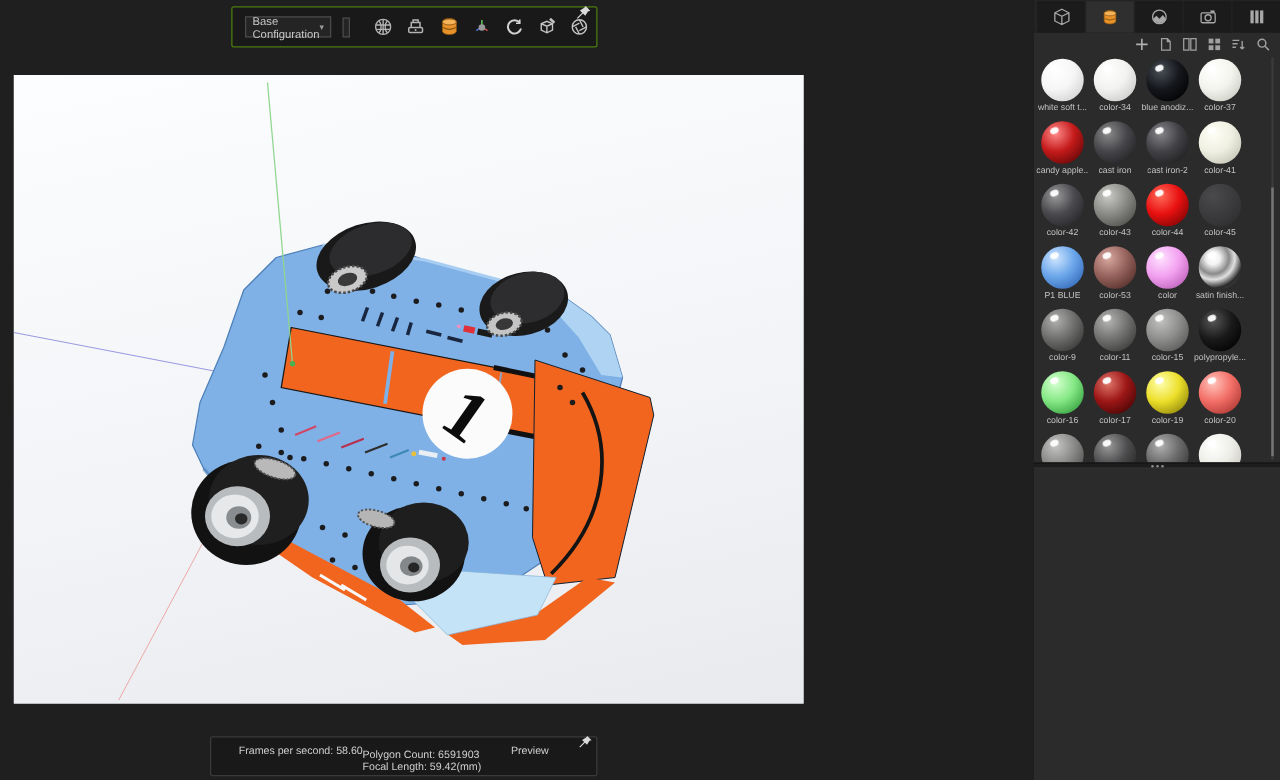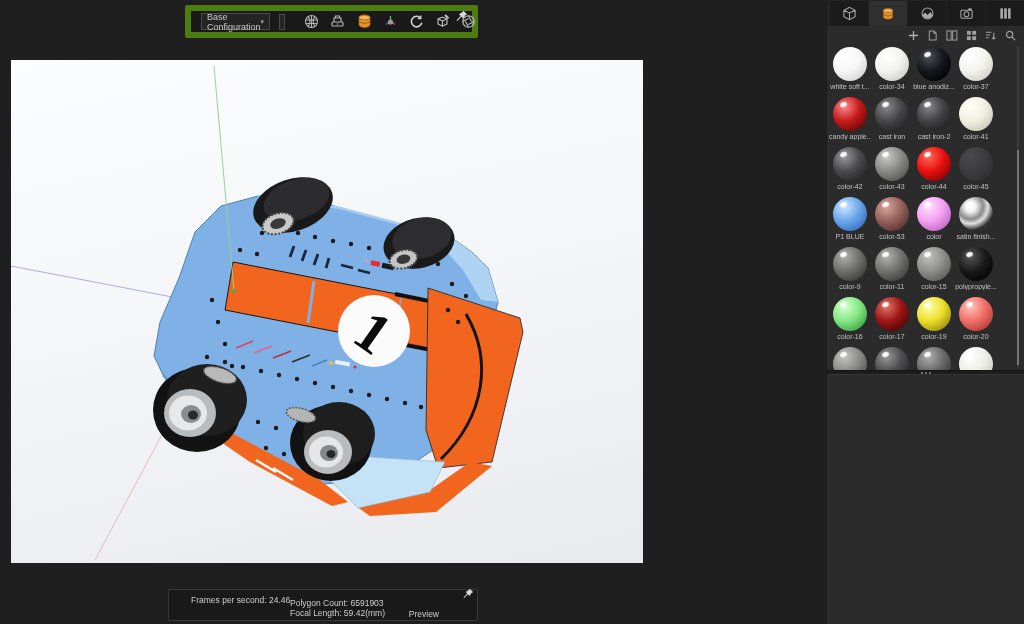--- a/index.html
+++ b/index.html
@@ -1,21 +1,21 @@
 <!DOCTYPE html>
 <html><head>
 <meta charset="utf-8">
 <style>
   * { margin:0; padding:0; box-sizing:border-box; }
   html,body { width:1024px; height:624px; overflow:hidden; }
   body { position:relative; background:#1f1f1f; font-family:"Liberation Sans",sans-serif; }
 
   
   .top-toolbar { position:absolute; left:185px; top:5px; width:293px; height:33px;
-    background:#191919; border:6px solid #4d7c0f; border-radius:2px;
+    background:#191919; border:1px solid #4d7c0f; border-radius:2px;
     display:flex; align-items:center; padding:0 10px; gap:9px; }
   .config-dropdown { width:97px; height:17px; background:#242424; border:1px solid #4a4a4a;
     color:#c9c9c9; font-size:9px; display:flex; align-items:center; justify-content:space-between;
     padding:0 5px; cursor:default; }
   .config-dropdown .chev { font-size:7px; color:#9a9a9a; }
   .menu-btn { width:16px; height:16px; border:1px solid #4a4a4a; background:#242424;
     display:flex; flex-direction:column; justify-content:center; gap:2px; padding:0 2px; }
   .menu-btn i { display:block; height:1px; background:#b0b0b0; }
   .tb-icon { width:18px; height:18px; display:flex; align-items:center; justify-content:center; }
   .teal-dot { width:17px; height:17px; border-radius:50%;
@@ -25,21 +25,21 @@
   
   .viewport { position:absolute; left:11px; top:60px; width:632px; height:503px;
     background:linear-gradient(168deg,#fcfdfe 0%,#f2f4f7 55%,#e8eaed 100%); }
   .viewport svg { display:block; }
 
   
   .bottom-bar { position:absolute; left:168px; top:589px; width:310px; height:32px;
     background:#191919; border:1px solid #3a3a3a; border-radius:2px; color:#cfcfcf; font-size:8.5px; }
   .bottom-bar .fps { position:absolute; left:22px; top:5px; }
   .bottom-bar .mid { position:absolute; left:121px; top:8px; line-height:10px; }
-  .bottom-bar .preview { position:absolute; right:38px; top:5px;margin-top:14px; }
+  .bottom-bar .preview { position:absolute; right:38px; top:5px; }
   .bottom-bar .pin { right:3px; top:-2px; }
 
   
   .right-panel { position:absolute; left:826px; top:0; width:198px; height:624px;
     background:#2b2b2b; border-left:1px solid #1b1b1b; }
   .tab-bar { height:26px; background:#232323; border-bottom:1px solid #1f1f1f;
     display:flex; padding:1px 0 0 3px; gap:1px; }
   .tab { width:38px; height:25px; background:#1b1b1b; display:flex; align-items:center; justify-content:center; }
   .tab.active { background:#2f2f2f; }
   .lib-toolbar { height:18px; display:flex; justify-content:flex-end; align-items:center;
@@ -272,21 +272,21 @@
       <ellipse cx="318" cy="393" rx="9" ry="8" fill="#85888a"></ellipse>
       <ellipse cx="320" cy="394" rx="4.5" ry="4" fill="#262626"></ellipse>
     </g>
 
     <line x1="203" y1="6" x2="223" y2="231" stroke="#8fd68f" stroke-width="1"></line>
     <circle cx="223" cy="231" r="2.2" fill="#4caf50"></circle>
   </svg>
 </div>
 
 <div class="bottom-bar">
-  <span class="fps">Frames per second: 24.46</span>
+  <span class="fps">Frames per second: 58.60</span>
   <div class="mid">
     <div>Polygon Count: 6591903</div>
     <div>Focal Length: 59.42(mm)</div>
   </div>
   <span class="preview">Preview</span>
   <span class="pin">
     <svg width="11" height="11" viewBox="0 0 12 12">
       <path d="M7.5.8 11.2 4.5 9.4 5.1 7.2 8.6 5.4 6.8 1.2 11 .5 10.3 4.7 6.1 2.9 4.3 6.4 2.1 Z" fill="#dadada"></path>
     </svg>
   </span>

